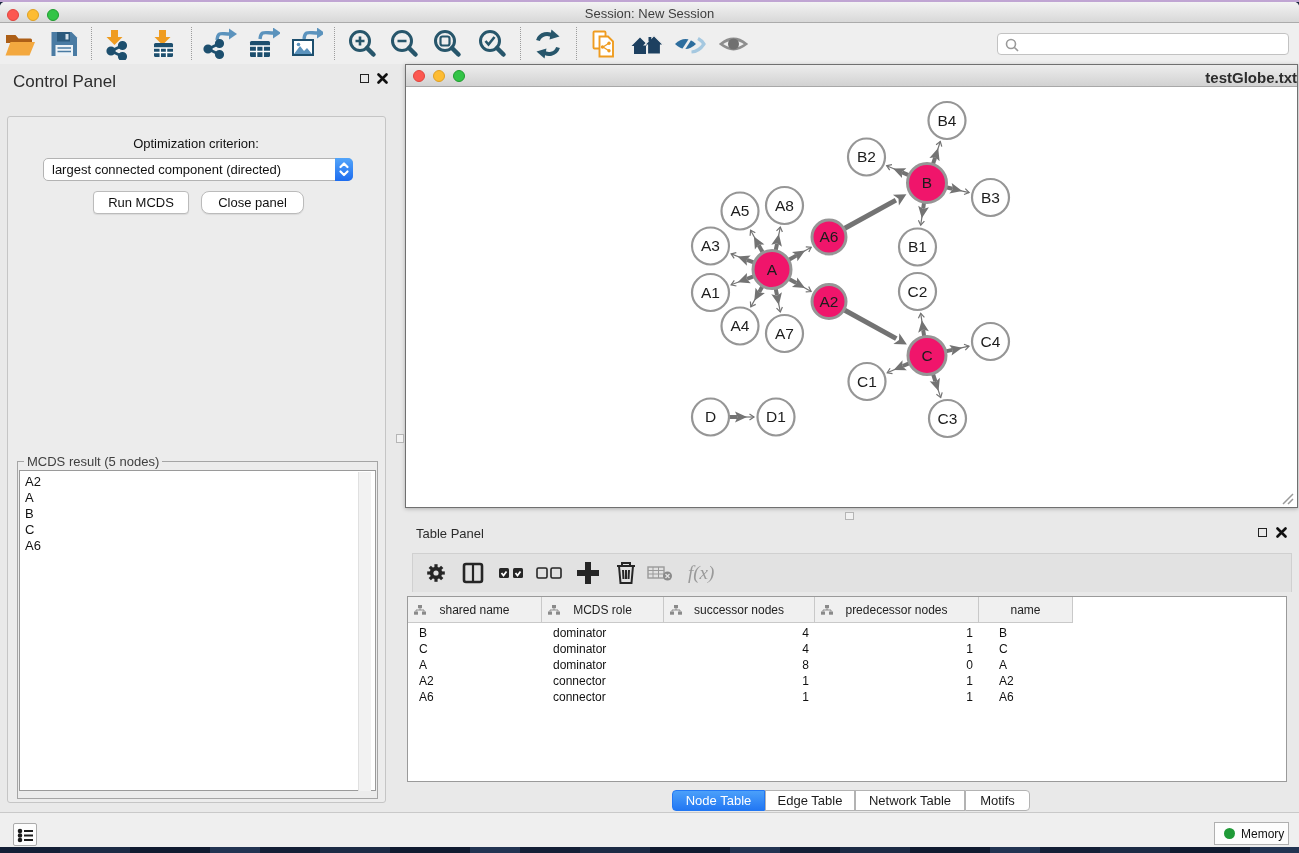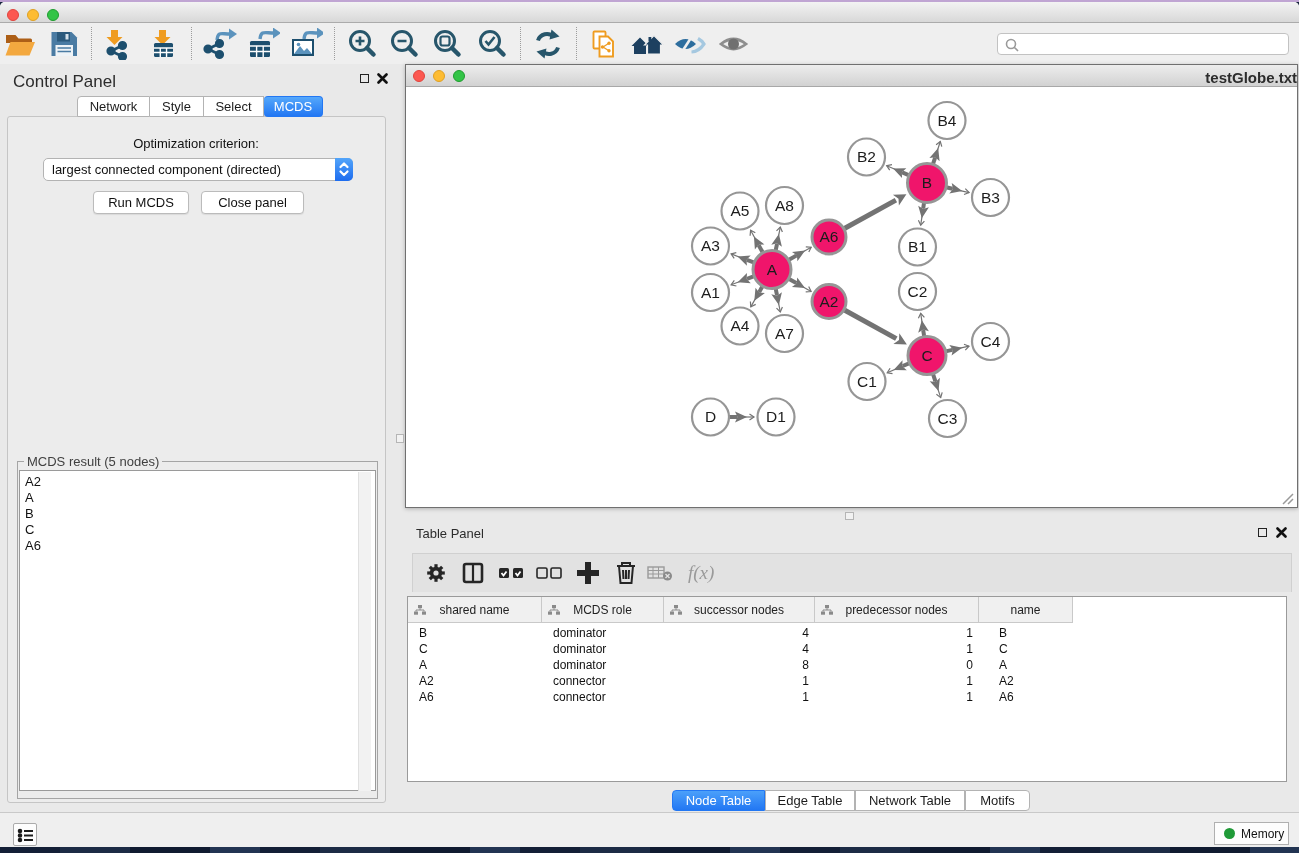--- a/index.html
+++ b/index.html
@@ -62,20 +62,21 @@
 #membtn{position:absolute;left:1214px;top:9px;width:75px;height:23px;background:#fdfdfd;border:1px solid #b0b0b0;display:flex;align-items:center;font-size:12px;color:#111;}
 #memdot{width:11px;height:11px;border-radius:50%;background:#1f9a37;margin:0 6px 0 9px;flex:0 0 auto;}
 </style></head>
 <body>
 <div id="botstrip"></div>
 <div id="app">
   <div id="titlebar">
     <div class="tl t1"></div>
       <div class="tl t2"></div>
       <div class="tl t3"></div>
+    <div id="titletext">Session: New Session</div>
   </div>
   <div id="toolbar">
     <svg class="tbi" style="left:3px;top:5px" viewBox="0 0 34 32">
         <path d="M3 7 h9.5 l3 3.5 h12 a1.5 1.5 0 0 1 1.5 1.5 V15 H3z" fill="#ad5f17"></path>
         <path d="M7.5 14 h24.5 l-5.5 13.5 H2.5z" fill="#f3a83f"></path>
       </svg>
       <svg class="tbi" style="left:47px;top:5px" viewBox="0 0 34 32">
         <path d="M4.5 4 h20 l5.5 5.5 V28 H4.5z" fill="#4a7ba3"></path>
         <rect x="10" y="4" width="13" height="9.5" fill="#2c5a7d"></rect>
         <rect x="18.5" y="6" width="3" height="5.5" fill="#d5e2ec"></rect>
@@ -206,37 +207,31 @@
       </div>
   </div>
   <div id="main">
     <div id="cp">
       <div id="cphead">Control Panel</div>
       <div class="wfloat" style="left:360px;top:10px;"></div>
       <svg class="wclose" style="left:377px;top:9px;" viewBox="0 0 11 11">
           <path d="M1.5 1.5 L9.5 9.5 M9.5 1.5 L1.5 9.5" stroke="#111" stroke-width="2.6" stroke-linecap="round"></path>
         </svg>
       <div id="cpinner"></div>
-      <div class="tabstrip" style="left:77px;top:32px;">
-        <div class="tab first" style="width:73px;">Network</div>
-        <div class="tab" style="width:54px;">Style</div>
-        <div class="tab" style="width:60px;">Select</div>
-        <div class="tab sel last" style="width:59px;">MCDS</div>
-      </div>
       <div id="optlabel">Optimization criterion:</div>
       <div id="dropdown">largest connected component (directed)
         <div id="ddcap"><svg width="18" height="23" viewBox="0 0 18 23">
               <g stroke="#fff" stroke-width="2.2" fill="none" stroke-linecap="round" stroke-linejoin="round">
                 <path d="M5.5 9 L9 5.5 L12.5 9"></path>
                 <path d="M5.5 13.5 L9 17 L12.5 13.5"></path>
               </g>
             </svg></div>
       </div>
       <div class="btn" style="left:93px;top:127px;width:96px;">Run MCDS</div>
-      <div class="btn" style="left:201px;top:127px;width:103px;">Close panel</div>
+      <div class="btn" style="left:201px;top:127px;width:103px;border-radius:8px;">Close panel</div>
       <div id="groupbox">
         <div id="grouplabel">MCDS result (5 nodes)</div>
         <div id="mcdslist">A2<br>A<br>B<br>C<br>A6<div id="mcdsscroll"></div></div>
       </div>
     </div>
     <div id="netwin">
       <div id="nettitle">
         <div class="tl t1" style="left:7px;top:5px;background:#fc5850;border:1px solid #e0443e;"></div>
         <div class="tl t2" style="left:27px;top:5px;background:#fdbc33;border:1px solid #dfa023;"></div>
         <div class="tl t3" style="left:47px;top:5px;background:#33c447;border:1px solid #1f9c30;"></div>

